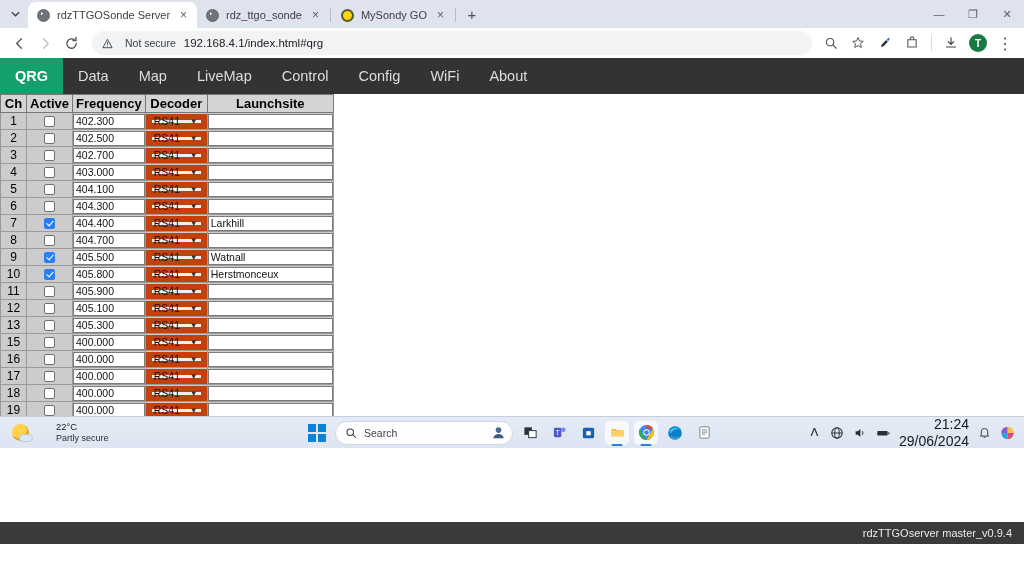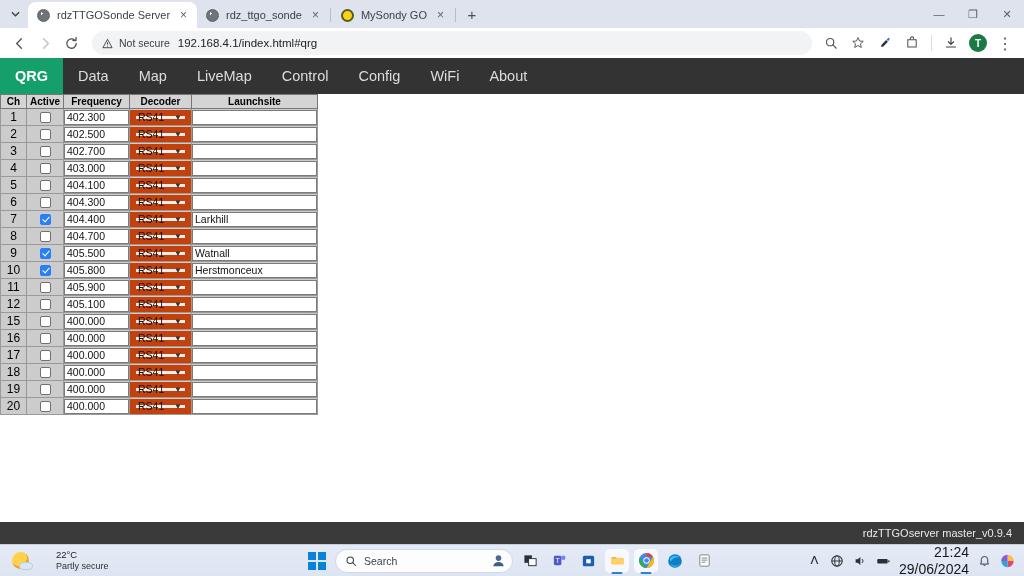--- a/index.html
+++ b/index.html
@@ -4,21 +4,21 @@
 <style>
   * { box-sizing: border-box; margin: 0; padding: 0; }
   html, body {
     width: 1024px; height: 576px;
     font-family: "Liberation Sans", sans-serif;
     overflow: hidden;
     background: #fff;
   }
 
   
-  .browser { width: 1024px; height: 544px; background: #dee3ed; position: relative; }
+  .browser { width: 1024px; height: 416px; background: #dee3ed; position: relative; }
 
   .tabstrip {
     height: 28px; display: flex; align-items: flex-end;
     padding-left: 2px; background: #dee3ed; position: relative;
   }
   .tab-list-btn {
     width: 22px; height: 22px; margin: 0 2px 3px 2px;
     display: flex; align-items: center; justify-content: center;
     color: #3c4043; border-radius: 4px;
   }
@@ -65,21 +65,21 @@
     justify-content: center; border-radius: 50%; color: #4f5459;
     flex: 0 0 auto;
   }
   .tb-icon.dim { color: #bdc1c6; }
   .omnibox {
     flex: 1 1 auto; height: 24px; background: #f1f3f4; border-radius: 13px;
     display: flex; align-items: center; margin: 0 6px 0 8px; padding: 0 4px 0 3px;
     position: relative;
   }
   .notsecure {
-    display: flex; align-items: center; gap: 6px;
+    display: flex; align-items: center; gap: 12px;
     font-size: 10.5px; color: #3c4043; padding: 2px 8px 2px 7px;
     border-radius: 12px; white-space: nowrap;
   }
   .omnibox .url { font-size: 11.5px; color: #202124; }
   .tb-right { display: flex; align-items: center; gap: 1px; }
   .tb-divider { width: 1px; height: 16px; background: #dadce0; margin: 0 5px; }
   .profile-badge {
     width: 18px; height: 18px; border-radius: 50%; background: #1a7a43;
     color: #fff; font-size: 10px; display: flex; align-items: center;
     justify-content: center; font-weight: bold;
@@ -104,21 +104,21 @@
 
   .page-body { padding: 0; background: #fff; }
 
   table.qrg {
     border-collapse: collapse; border-spacing: 0;
     margin: 0; font-size: 11px;
     background: #cccccc;
   }
   table.qrg th {
     background: #d4d4d4; border: 1px solid #777777;
-    font-size: 10px; font-weight: bold; color: #000;
+    font-size: 13px; font-weight: bold; color: #000;
     padding: 1px 3px; text-align: center; white-space: nowrap;
     font-family: "Liberation Sans", sans-serif;
   }
   table.qrg td {
     border: 1px solid #9a9a9a; background: #cccccc;
     padding: 0; height: 17px; vertical-align: middle;
   }
   td.ch {
     text-align: center; font-size: 12px; color: #000;
     width: 26px; background: #cfcfcf;
@@ -540,20 +540,36 @@
                 <div class="sel">
                   <span>RS41</span>
                   <span class="caret">▼</span>
                 </div>
               </td>
               <td class="site">
                 <input class="inp" type="text" style="">
               </td>
             </tr>
             <tr>
+              <td class="ch">13</td>
+              <td class="act"><span class="cb"></span></td>
+              <td class="freq">
+                <input class="inp" type="text" value="405.300" style="">
+              </td>
+              <td class="dec">
+                <div class="sel">
+                  <span>RS41</span>
+                  <span class="caret">▼</span>
+                </div>
+              </td>
+              <td class="site">
+                <input class="inp" type="text" style="">
+              </td>
+            </tr>
+            <tr>
               <td class="ch">15</td>
               <td class="act"><span class="cb"></span></td>
               <td class="freq">
                 <input class="inp" type="text" value="400.000" style="">
               </td>
               <td class="dec">
                 <div class="sel">
                   <span>RS41</span>
                   <span class="caret">▼</span>
                 </div>

